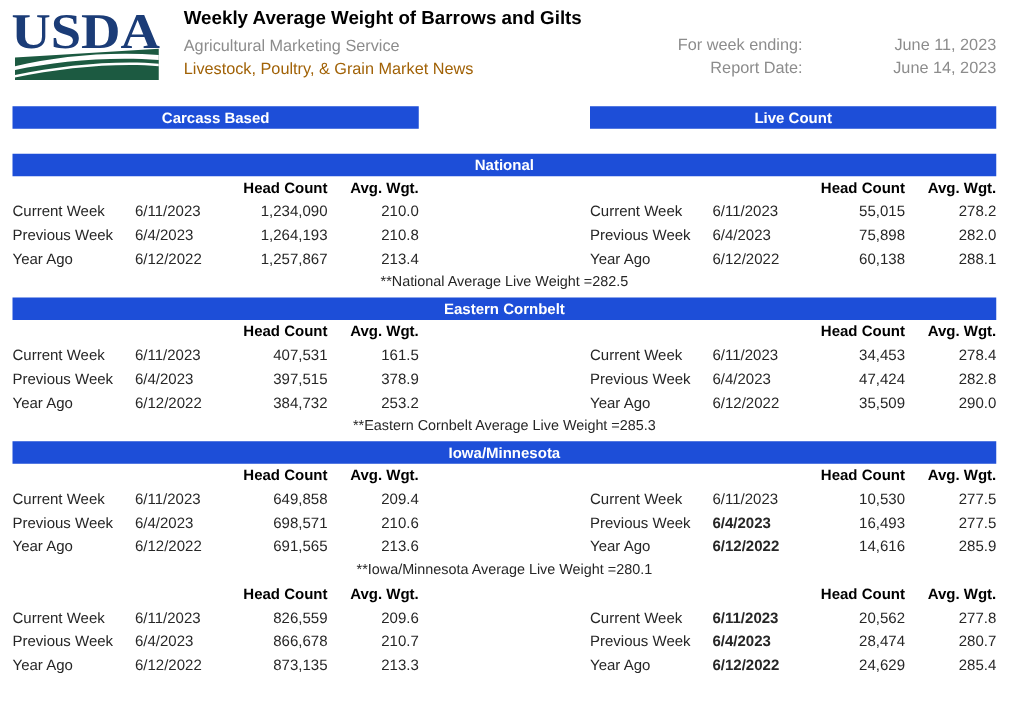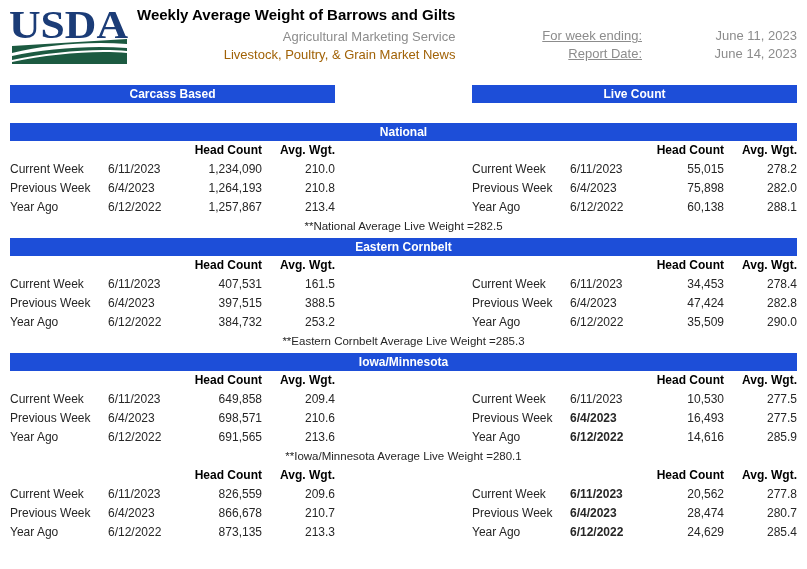--- a/index.html
+++ b/index.html
@@ -10,30 +10,30 @@
     font-family: "Liberation Sans", sans-serif;
     font-size: 12px;
     color: #262626;
     overflow: hidden;
   }
   .page { padding: 4px 10px 0 10px; }
 
   
   .hdr { display: flex; align-items: flex-start; height: 66px; }
   .logo { width: 118px; height: 60px; flex: 0 0 auto; }
-  .hdr-titles { margin-left: 9px; padding-top: 1px; text-align: right; }
+  .hdr-titles { margin-left: 19px; padding-top: 1px; }
   .doc-title { font-size: 15px; font-weight: bold; color: #000; line-height: 20px; }
   .doc-sub { font-size: 13px; color: #8c8c8c; line-height: 18px; margin-top: 3px; }
   .doc-sub2 { font-size: 13px; color: #a16207; line-height: 18px; }
   .hdr-dates {
     margin-left: auto; padding-top: 23px;
     display: grid; grid-template-columns: 170px 155px; row-gap: 0;
     color: #8c8c8c; font-size: 13px; line-height: 18px;
   }
-  .hdr-dates .lbl { text-align: right; text-decoration: underline; }
+  .hdr-dates .lbl { text-align: right; }
   .hdr-dates .val { text-align: right; }
 
   
   .group-bars { display: flex; justify-content: space-between; margin-top: 15px; }
   .bar {
     background: #1d4ed8; color: #ffffff;
     font-weight: bold; font-size: 12px;
     height: 18px; line-height: 18px; text-align: center;
   }
   .half-bar { width: 325px; }
@@ -160,21 +160,21 @@
         <div class="trow">
           <div class="c1">Current Week</div>
           <div class="c2">6/11/2023</div>
           <div class="c3">407,531</div>
           <div class="c4">161.5</div>
         </div>
         <div class="trow">
           <div class="c1">Previous Week</div>
           <div class="c2">6/4/2023</div>
           <div class="c3">397,515</div>
-          <div class="c4">388.5</div>
+          <div class="c4">378.9</div>
         </div>
         <div class="trow">
           <div class="c1">Year Ago</div>
           <div class="c2">6/12/2022</div>
           <div class="c3">384,732</div>
           <div class="c4">253.2</div>
         </div>
       </div>
       <div class="half">
         <div class="trow thead">

